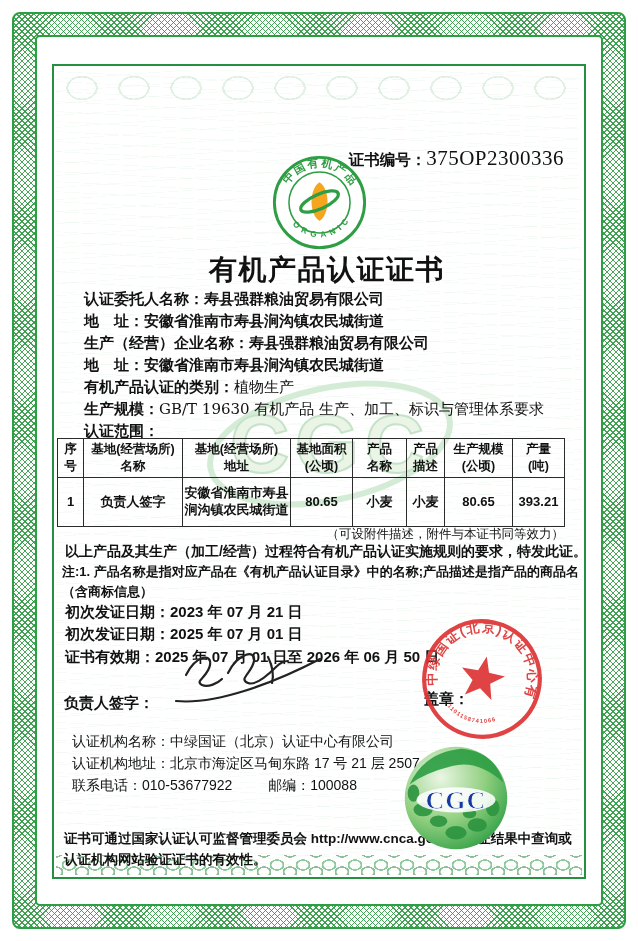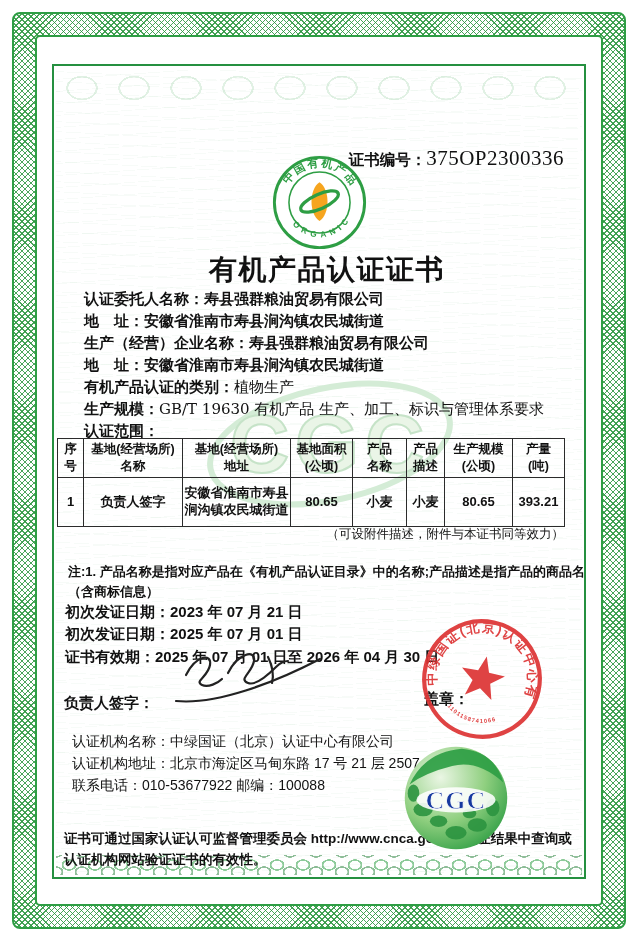--- a/index.html
+++ b/index.html
@@ -64,29 +64,29 @@
                 border-collapse:collapse; table-layout:fixed; border:1.5px solid #222; }
   table.scope th, table.scope td {
     border:1px solid #2b2b2b; text-align:center; padding:1px 1px;
     white-space:pre-line; font-weight:700;
   }
   table.scope th { font-size:12.5px; line-height:1.35; height:36px; }
   table.scope td { font-size:13px; line-height:1.3; height:46px; }
 
   .attach-note { position:absolute; top:526px; right:74px; font-size:12.5px; white-space:nowrap; }
   .statement   { position:absolute; top:543px; left:65px; font-size:14px; font-weight:700; white-space:nowrap; }
-  .notes       { position:absolute; top:562px; left:68px; font-size:13px; font-weight:700; line-height:20px; }
+  .notes       { position:absolute; top:562px; left:62px; font-size:13px; font-weight:700; line-height:20px; }
   .dates       { position:absolute; top:601px; left:65px; font-size:15px; font-weight:700; line-height:22.3px; white-space:nowrap; }
 
   .sig-label  { position:absolute; top:694px; left:64px;  font-size:15px; font-weight:700; }
   .seal-label { position:absolute; top:690px; left:424px; font-size:15px; font-weight:700; }
   .signature  { position:absolute; left:168px; top:645px; width:162px; height:70px; }
 
   .issuer   { position:absolute; top:730px; left:72px; font-size:14px; font-weight:400; line-height:22px; white-space:nowrap; }
-  .postal   { }
+  .postal   { margin-left:32px; }
   .approval { position:absolute; top:800px; left:64px; font-size:14.5px; font-weight:700; white-space:nowrap; }
   .footer   { position:absolute; top:828px; left:64px; font-size:13.5px; font-weight:700; line-height:21px; white-space:nowrap; }
 
   .seal { position:absolute; left:419px; top:616px; width:126px; height:126px;
           transform:rotate(12deg); opacity:.92; z-index:5; }
   .cgc-globe { position:absolute; left:398px; top:740px; width:116px; height:116px; z-index:4; }
 </style>
 </head>
 <body>
 
@@ -176,30 +176,31 @@
       <td>80.65</td>
       <td>小麦</td>
       <td>小麦</td>
       <td>80.65</td>
       <td>393.21</td>
     </tr>
   </tbody>
     </table>
 
   <div class="attach-note kai">（可设附件描述，附件与本证书同等效力）</div>
+  <div class="statement">以上产品及其生产（加工/经营）过程符合有机产品认证实施规则的要求，特发此证。</div>
 
   <div class="notes">
     <div>注:1. 产品名称是指对应产品在《有机产品认证目录》中的名称;产品描述是指产品的商品名</div>
     <div>（含商标信息）</div>
   </div>
 
   <div class="dates">
     <div><span>初次发证日期：</span><span>2023 年 07 月 21 日</span></div>
     <div><span>初次发证日期：</span><span>2025 年 07 月 01 日</span></div>
-    <div><span>证书有效期：</span><span>2025 年 07 月 01 日至 2026 年 04 月 30 日</span></div>
+    <div><span>证书有效期：</span><span>2025 年 07 月 01 日至 2026 年 06 月 50 日</span></div>
   </div>
 
   <div class="signature">
     <svg viewBox="0 0 162 70" width="162" height="70">
       <g stroke="#222" stroke-width="2.2" fill="none" stroke-linecap="round">
         <path d="M18,30 C28,10 44,8 42,20 C40,32 26,36 34,40 C40,43 50,38 54,34"></path>
         <path d="M60,28 C70,8 88,4 86,16 C84,28 70,34 80,38 C88,41 100,30 108,22 C112,18 116,16 120,16"></path>
         <path d="M100,12 C104,20 106,30 104,38"></path>
         <path d="M8,56 C48,60 106,38 152,14"></path>
       </g>

